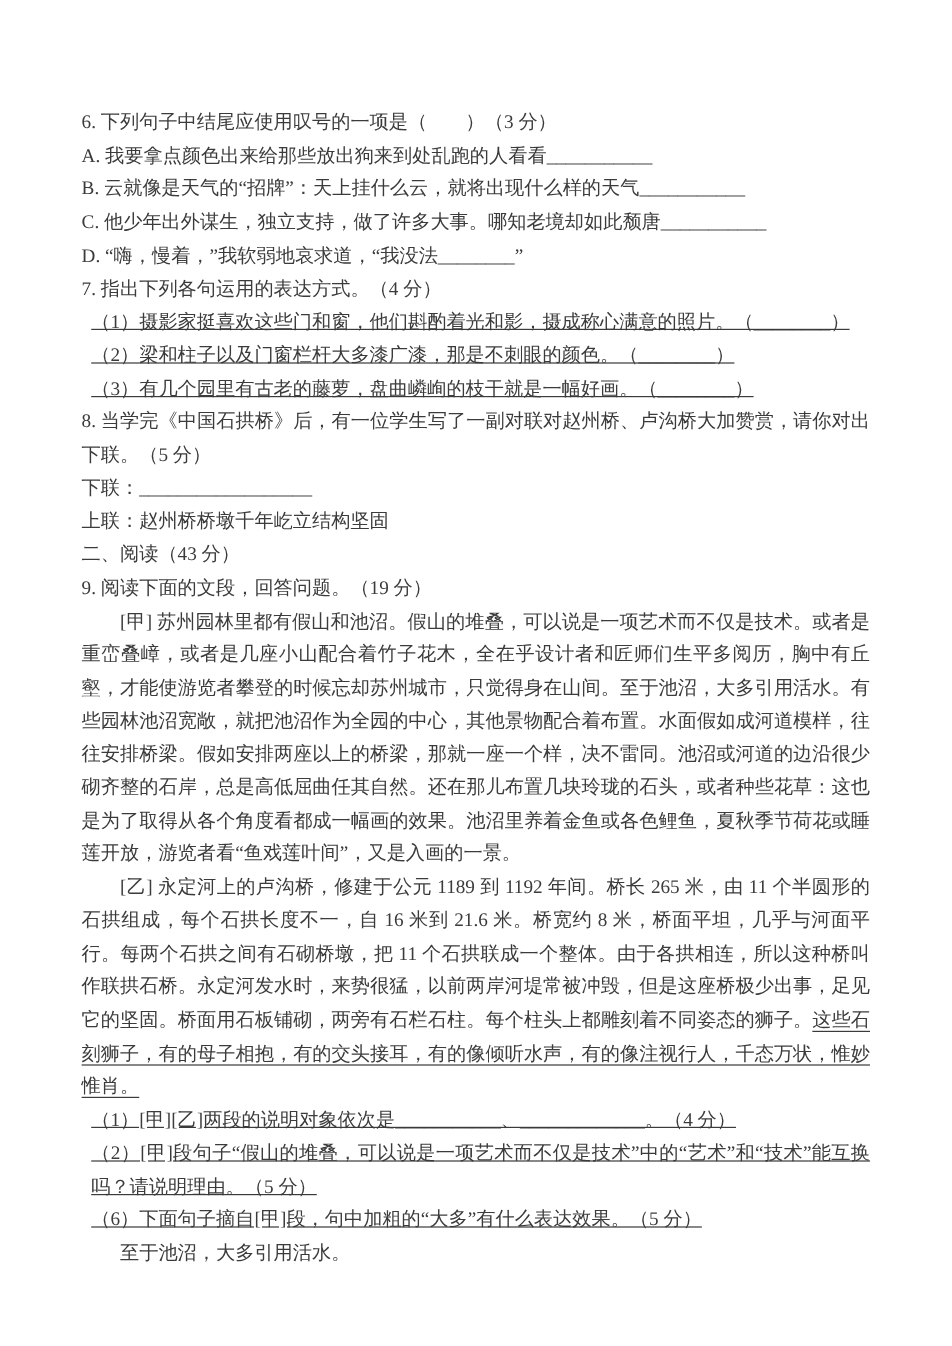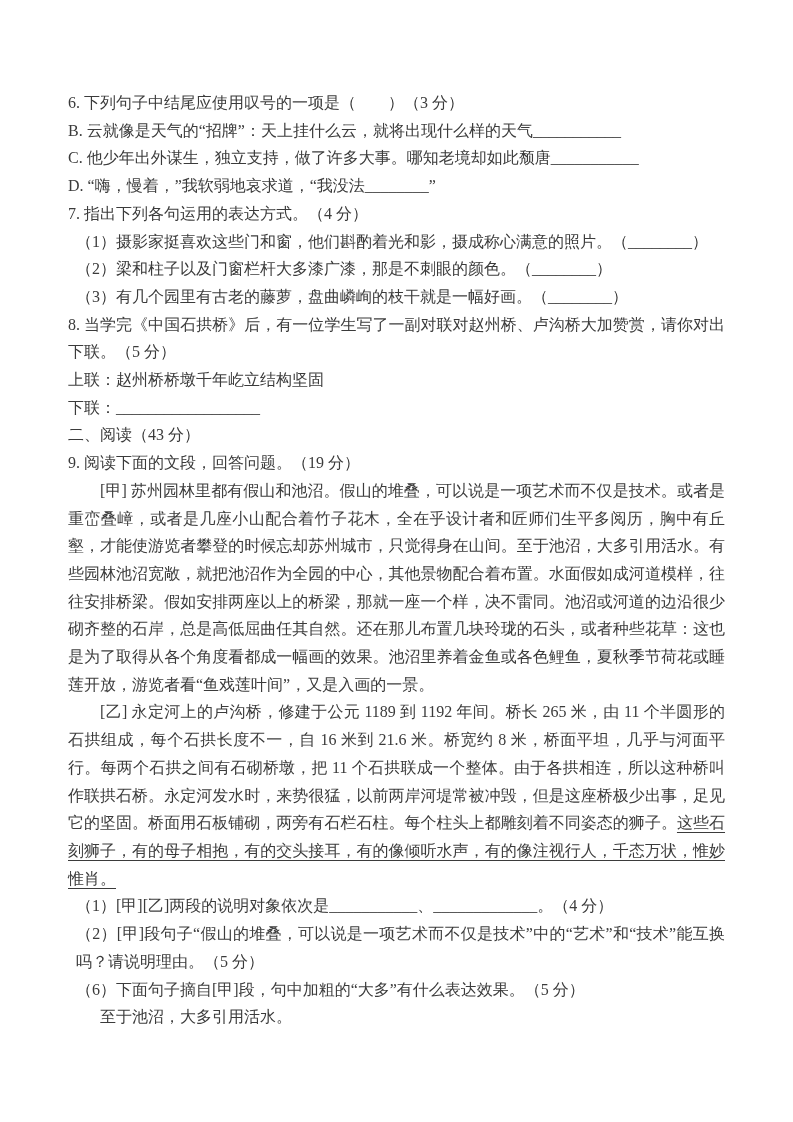--- a/index.html
+++ b/index.html
@@ -11,43 +11,44 @@
     box-sizing: border-box;
     padding: 89px 68px 0 68px;
     font-family: "Liberation Serif", "DejaVu Serif", serif;
     font-size: 16px;
     line-height: 27.7px;
     color: #3b3b3b;
     overflow: hidden;
   }
   p { margin: 0; padding: 0; }
   .para { text-align: justify; text-indent: 32px; }
-  .sub-item { padding-left: 8px; text-align: justify; }
+  .sub-item { padding-left: 8px; text-align: justify; text-decoration: underline; }
   .quote-line { padding-left: 32px; }
   .ul-seg { text-decoration: underline; text-underline-offset: 4px; text-decoration-thickness: 1px; }
   .bold-seg { font-weight: normal; }
 </style>
 </head>
 <body>
 
 <div class="page">
 
   <p>6. 下列句子中结尾应使用叹号的一项是（　　）（3 分）</p>
+  <p>A. 我要拿点颜色出来给那些放出狗来到处乱跑的人看看___________</p>
   <p>B. 云就像是天气的“招牌”：天上挂什么云，就将出现什么样的天气___________</p>
   <p>C. 他少年出外谋生，独立支持，做了许多大事。哪知老境却如此颓唐___________</p>
   <p>D. “嗨，慢着，”我软弱地哀求道，“我没法________”</p>
 
   <p>7. 指出下列各句运用的表达方式。（4 分）</p>
   <p class="sub-item">（1）摄影家挺喜欢这些门和窗，他们斟酌着光和影，摄成称心满意的照片。（________）</p>
   <p class="sub-item">（2）梁和柱子以及门窗栏杆大多漆广漆，那是不刺眼的颜色。（________）</p>
   <p class="sub-item">（3）有几个园里有古老的藤萝，盘曲嶙峋的枝干就是一幅好画。（________）</p>
 
   <p style="text-align: justify;">8. 当学完《中国石拱桥》后，有一位学生写了一副对联对赵州桥、卢沟桥大加赞赏，请你对出下联。（5 分）</p>
+  <p>下联：__________________</p>
   <p>上联：赵州桥桥墩千年屹立结构坚固</p>
-  <p>下联：__________________</p>
 
   <p>二、阅读（43 分）</p>
 
   <p>9. 阅读下面的文段，回答问题。（19 分）</p>
 
   <p class="para">[甲] 苏州园林里都有假山和池沼。假山的堆叠，可以说是一项艺术而不仅是技术。或者是重峦叠嶂，或者是几座小山配合着竹子花木，全在乎设计者和匠师们生平多阅历，胸中有丘壑，才能使游览者攀登的时候忘却苏州城市，只觉得身在山间。至于池沼，大多引用活水。有些园林池沼宽敞，就把池沼作为全园的中心，其他景物配合着布置。水面假如成河道模样，往往安排桥梁。假如安排两座以上的桥梁，那就一座一个样，决不雷同。池沼或河道的边沿很少砌齐整的石岸，总是高低屈曲任其自然。还在那儿布置几块玲珑的石头，或者种些花草：这也是为了取得从各个角度看都成一幅画的效果。池沼里养着金鱼或各色鲤鱼，夏秋季节荷花或睡莲开放，游览者看“鱼戏莲叶间”，又是入画的一景。</p>
 
   <p class="para"><span>[乙] 永定河上的卢沟桥，修建于公元 1189 到 1192 年间。桥长 265 米，由 11 个半圆形的石拱组成，每个石拱长度不一，自 16 米到 21.6 米。桥宽约 8 米，桥面平坦，几乎与河面平行。每两个石拱之间有石砌桥墩，把 11 个石拱联成一个整体。由于各拱相连，所以这种桥叫作联拱石桥。永定河发水时，来势很猛，以前两岸河堤常被冲毁，但是这座桥极少出事，足见它的坚固。桥面用石板铺砌，两旁有石栏石柱。每个柱头上都雕刻着不同姿态的狮子。</span><span class="ul-seg">这些石刻狮子，有的母子相抱，有的交头接耳，有的像倾听水声，有的像注视行人，千态万状，惟妙惟肖。</span></p>
 
   <p class="sub-item">（1）[甲][乙]两段的说明对象依次是___________、_____________。（4 分）</p>

